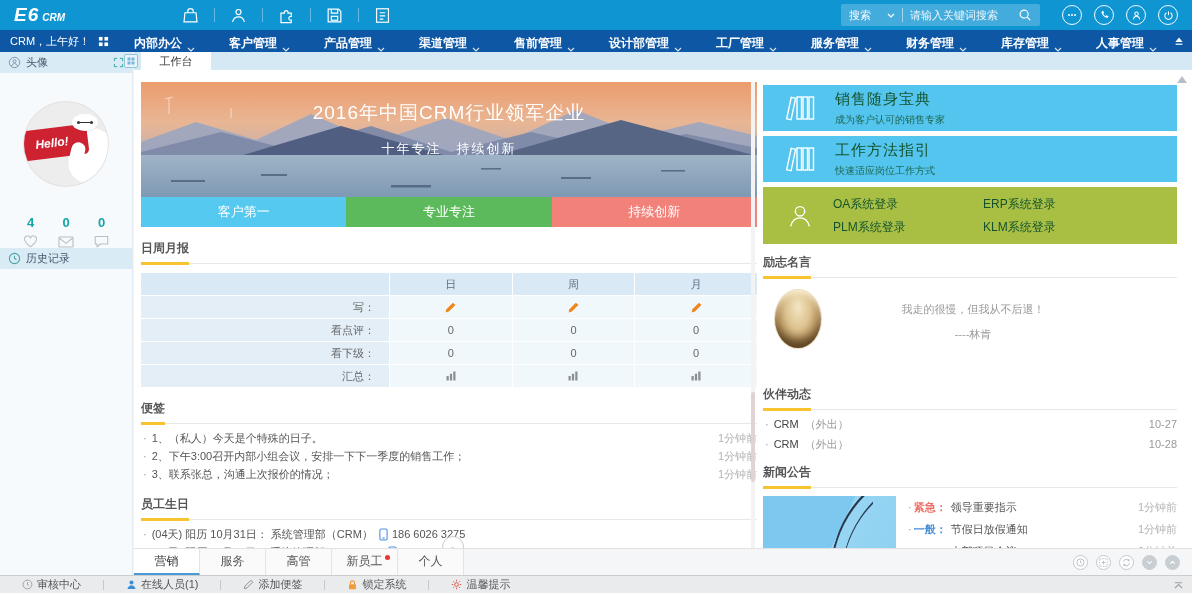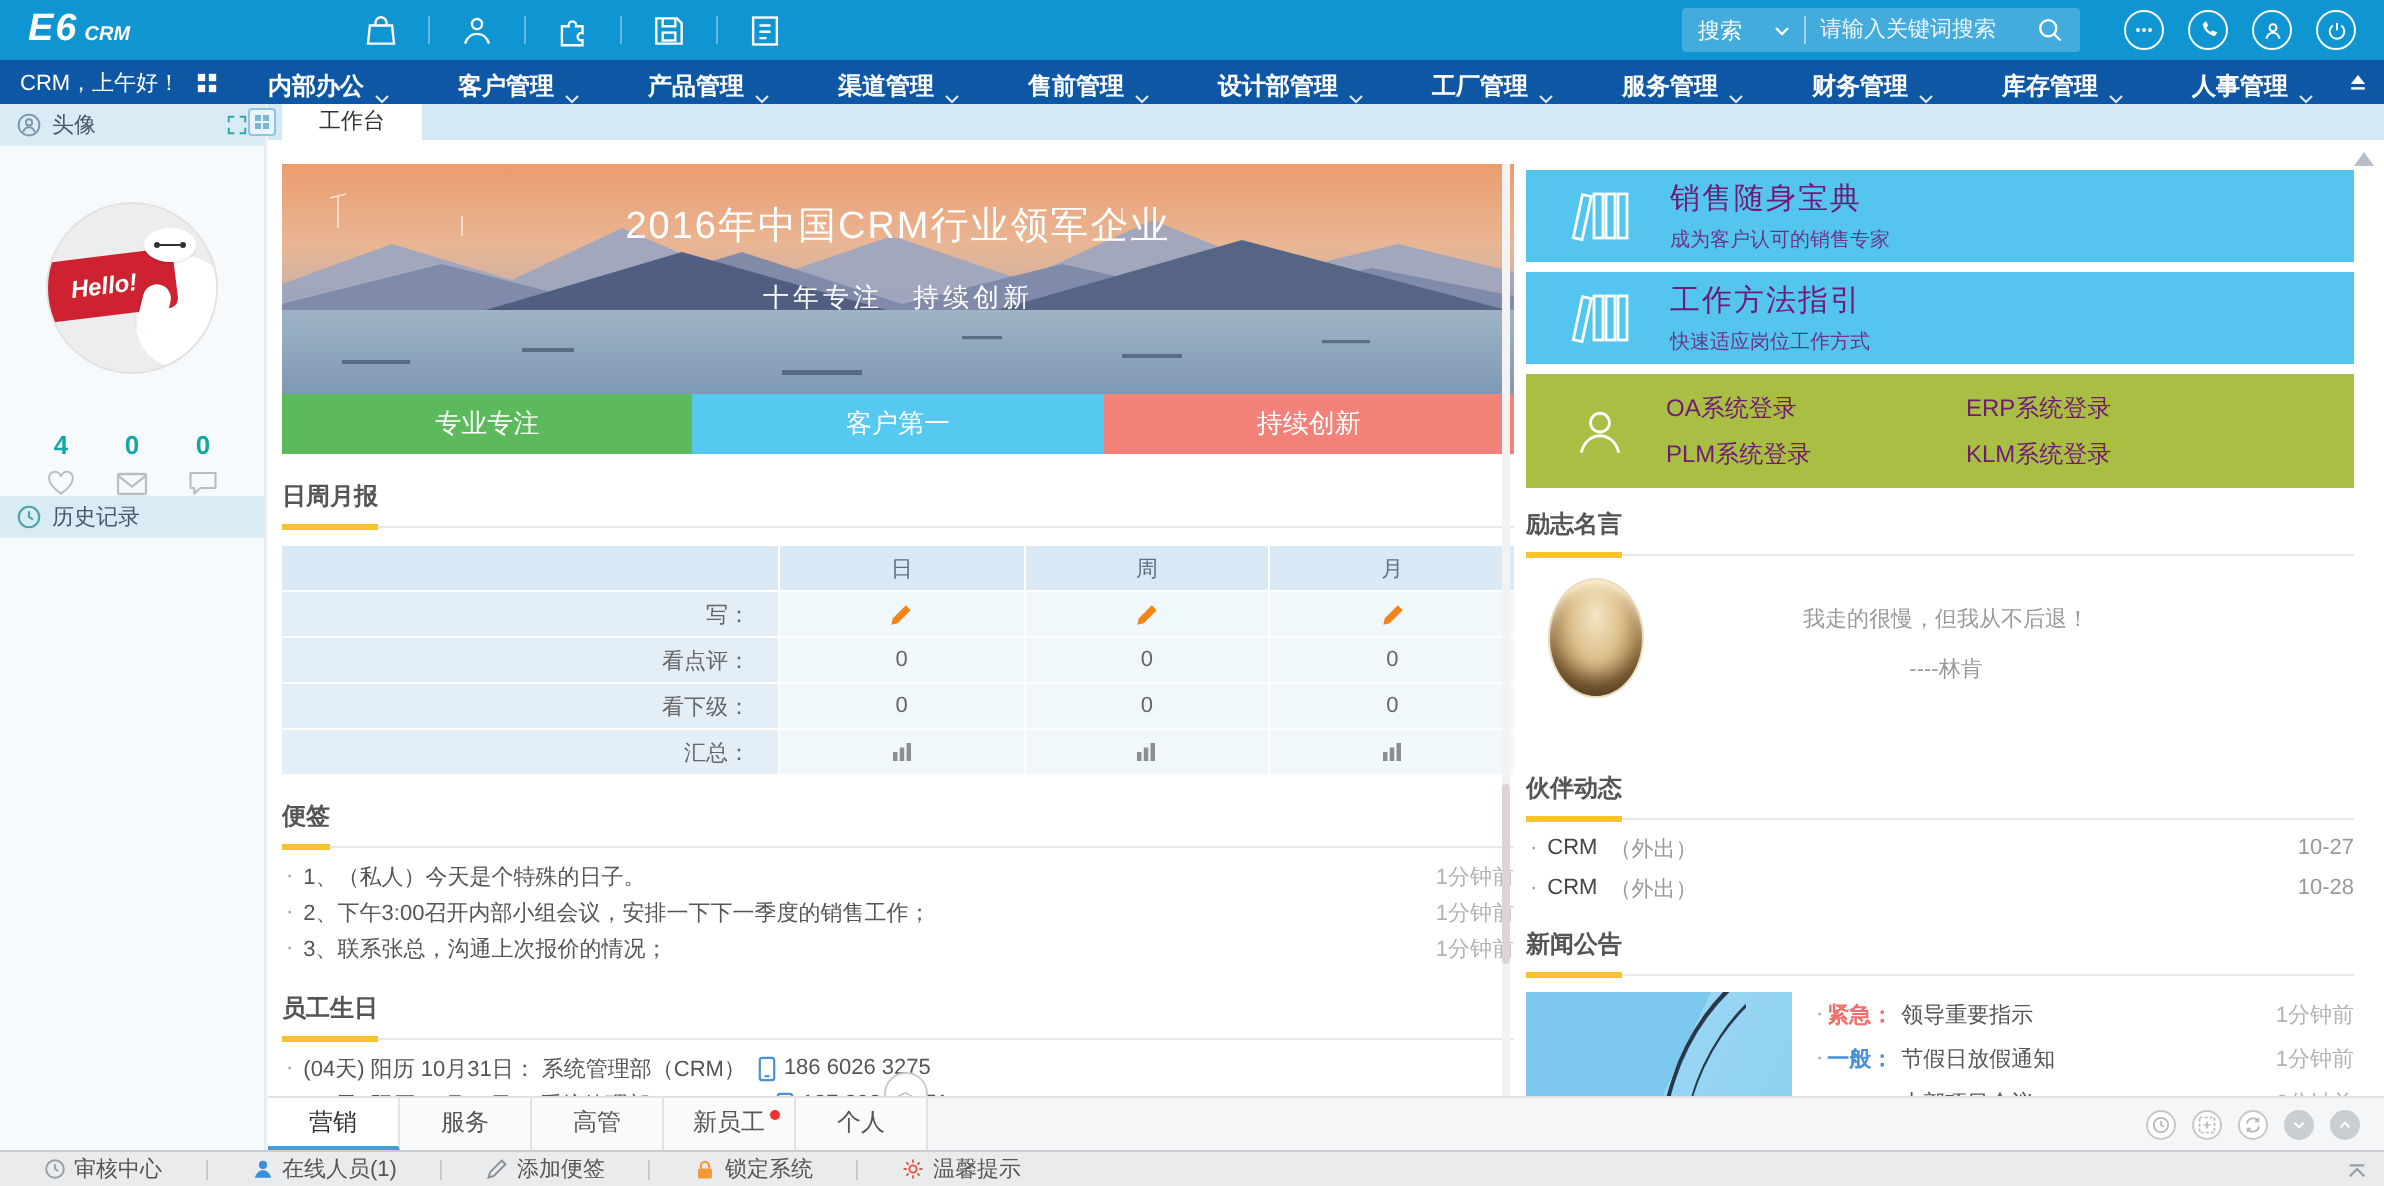--- a/index.html
+++ b/index.html
@@ -86,21 +86,21 @@
 
   
   .nlist { margin-top:5px; }
   .nitem { display:flex; align-items:center; height:18px; font-size:11px; color:#555; }
   .nitem .b { color:#999; margin:0 5px 0 2px; }
   .nitem .tx { flex:1; white-space:nowrap; overflow:hidden; }
   .nitem .tm { color:#b3b3b3; font-size:11px; margin-left:8px; }
   .nitem .ph { color:#555; margin-left:4px; }
 
   
-  .card { position:relative; height:46px; margin-bottom:5px; display:flex; align-items:center; color:#701a75; cursor:pointer; }
+  .card { position:relative; height:46px; margin-bottom:5px; display:flex; align-items:center; color:#14532d; cursor:pointer; }
   .card.blue { background:#53c5ef; }
   .card.green { background:#a9bf44; height:57px; }
   .card .cicon { margin:0 18px 0 22px; }
   .card .ct { font-size:15px; letter-spacing:1px; }
   .card .cs { font-size:10px; margin-top:4px; opacity:.85; }
   .login-links { display:grid; grid-template-columns:150px 150px; row-gap:6px; font-size:12px; }
   .login-links span { cursor:pointer; }
 
   .quote-row { display:flex; margin-top:12px; min-height:86px; }
   .portrait { width:46px; height:58px; border-radius:50%; margin-left:12px; flex:none; cursor:pointer;
@@ -414,22 +414,22 @@
               <rect x="520" y="88" width="24" height="1.6"></rect>
                 <rect x="340" y="86" width="20" height="1.6"></rect>
             </g>
           </svg>
           <div class="banner-text">
             <div class="t1">2016年中国CRM行业领军企业</div>
             <div class="t2">十年专注　持续创新</div>
           </div>
         </div>
         <div class="bars">
+          <div class="bar" style="background: rgb(85, 201, 240);">客户第一</div>
           <div class="bar" style="background: rgb(93, 186, 92);">专业专注</div>
-          <div class="bar" style="background: rgb(85, 201, 240);">客户第一</div>
           <div class="bar" style="background: rgb(242, 129, 122);">持续创新</div>
         </div>
 
         <div class="sec-title"><span class="t">日周月报</span></div>
         <div class="rtable">
           <div class="c h"></div>
           <div class="c h">日</div>
           <div class="c h">周</div>
           <div class="c h">月</div>
 

